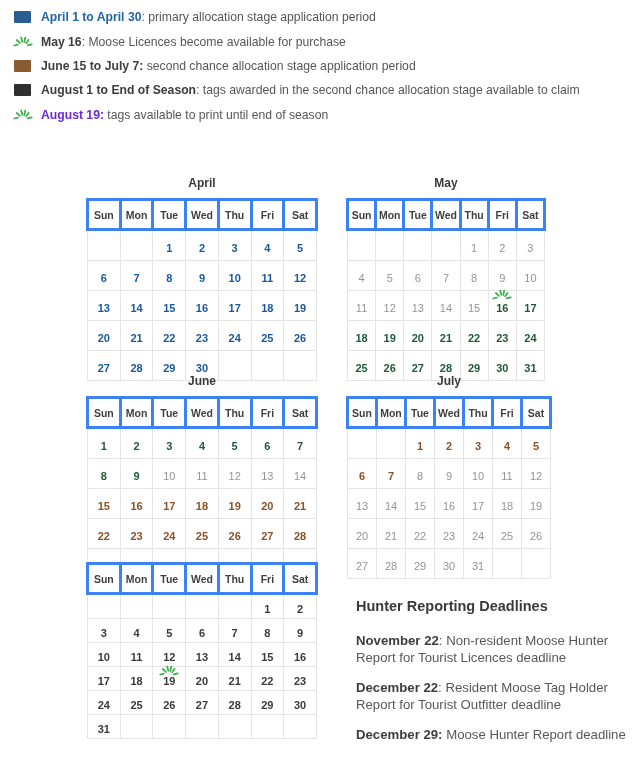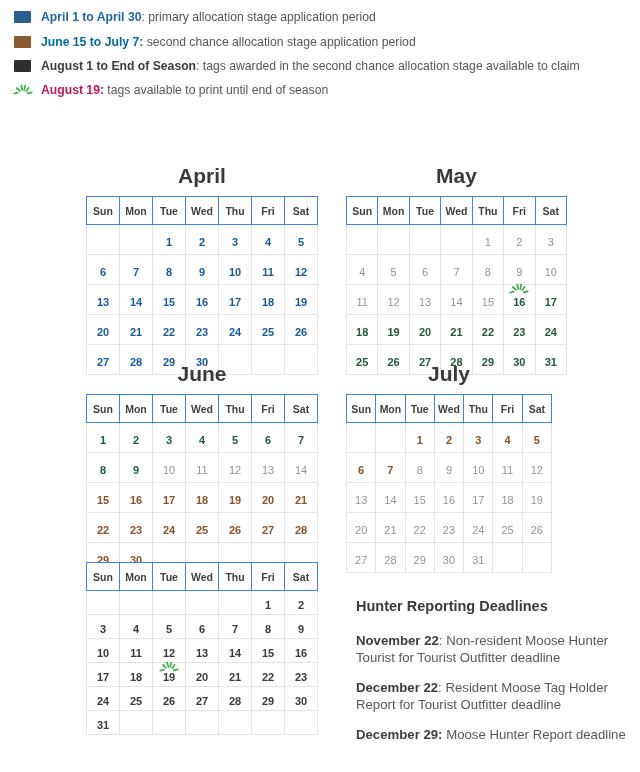--- a/index.html
+++ b/index.html
@@ -11,27 +11,27 @@
   .legend li{display:flex;align-items:center;height:24.4px;white-space:nowrap;}
   .swatch{width:17px;height:12px;border-radius:1px;margin-right:10px;flex:0 0 17px;}
   .burst{display:inline-block;color:var(--grass-green);line-height:0;}
   .legend li .burst{margin-right:8px;margin-left:-1px;flex:0 0 20px;}
   .ltext{font-size:12.2px;color:#565656;}
   .ltext b{font-weight:bold;}
 
   
   .cal{position:absolute;}
   #cal-april{left:86px;top:160px;width:232px;}
-  #cal-may{left:346px;top:160px;width:221px;}
+  #cal-may{left:346px;top:160px;width:200px;}
   #cal-june{left:86px;top:358px;width:232px;}
   #cal-july{left:346px;top:358px;width:206px;}
   #cal-august{left:86px;top:562px;width:232px;}
-  .cal-title{font-size:21px;font-weight:bold;color:#3a3a3a;text-align:center;margin:4px 0 8px;}
+  .cal-title{font-size:12px;font-weight:bold;color:#3a3a3a;text-align:center;margin:16px 0 8px;}
   .cal table{width:100%;border-collapse:collapse;table-layout:fixed;}
-  .cal th{border:1px solid #3b82f6;height:25px;font-size:10.5px;font-weight:bold;color:#3f3f3f;background:#fff;}
+  .cal th{border:3px solid #3b82f6;height:25px;font-size:10.5px;font-weight:bold;color:#3f3f3f;background:#fff;}
   .cal td{border:1px solid #e4e4e4;height:27px;text-align:center;vertical-align:middle;
           position:relative;font-size:11px;background:#fff;}
   .cal.six td{height:21px;}
   .d-plain .dn{color:#949494;font-weight:normal;}
   .d-blue{background:var(--highlight-blue-bg);}  .d-blue .dn{color:var(--highlight-blue-text);font-weight:bold;}
   .d-green{background:var(--highlight-green-bg);}.d-green .dn{color:var(--highlight-green-text);font-weight:bold;}
   .d-tan{background:var(--highlight-tan-bg);}    .d-tan .dn{color:var(--highlight-tan-text);font-weight:bold;}
   .d-gray{background:var(--highlight-gray-bg);}  .d-gray .dn{color:var(--highlight-gray-text);font-weight:bold;}
   .cell-burst{position:absolute;top:-2px;left:50%;transform:translateX(-50%);}
   .cal td .dn{position:relative;top:2px;}
@@ -45,39 +45,52 @@
 </head>
 <body>
 
 <div class="page">
   <ul class="legend">
       <li>
         <span class="swatch" style="background: rgb(42, 94, 147);"></span>
         <span class="ltext"><b style="color: rgb(29, 101, 165);">April 1 to April 30</b><span>: primary allocation stage application period</span></span>
       </li>
       <li>
+        <span class="burst"><svg viewBox="0 0 24 14" width="20" height="12" aria-hidden="true">
+            <g fill="none" stroke="currentColor" stroke-width="2.1" stroke-linecap="round">
+              <path d="M1.5 11.2 L5.8 10.1"></path>
+              <path d="M4.6 4.6 L8.3 8"></path>
+              <path d="M9.8 1.6 L11.2 6.8"></path>
+              <path d="M14.6 1.8 L13.6 7"></path>
+              <path d="M18.8 4.4 L15.8 8.4"></path>
+              <path d="M22.5 9.8 L17.6 11"></path>
+            </g>
+          </svg></span>
+        <span class="ltext"><b style="color: rgb(60, 60, 60);">May 16</b><span>: Moose Licences become available for purchase</span></span>
+      </li>
+      <li>
         <span class="swatch" style="background: rgb(138, 90, 51);"></span>
-        <span class="ltext"><b style="color: #0369a1;">June 15 to July 7:</b><span> second chance allocation stage application period</span></span>
+        <span class="ltext"><b style="color: #404040;">June 15 to July 7:</b><span> second chance allocation stage application period</span></span>
       </li>
       <li>
         <span class="swatch" style="background: rgb(46, 46, 46);"></span>
         <span class="ltext"><b style="color: rgb(60, 60, 60); margin-top: 38px;">August 1 to End of Season</b><span>: tags awarded in the second chance allocation stage available to claim</span></span>
       </li>
       <li>
         <span class="burst"><svg viewBox="0 0 24 14" width="20" height="12" aria-hidden="true">
             <g fill="none" stroke="currentColor" stroke-width="2.1" stroke-linecap="round">
               <path d="M1.5 11.2 L5.8 10.1"></path>
               <path d="M4.6 4.6 L8.3 8"></path>
               <path d="M9.8 1.6 L11.2 6.8"></path>
               <path d="M14.6 1.8 L13.6 7"></path>
               <path d="M18.8 4.4 L15.8 8.4"></path>
               <path d="M22.5 9.8 L17.6 11"></path>
             </g>
           </svg></span>
-        <span class="ltext"><b style="color: #be185d;">August 19:</b><span> tags available to print until end of season</span></span>
+        <span class="ltext"><b style="color: #6d28d9;">August 19:</b><span> tags available to print until end of season</span></span>
       </li>
     </ul>
   <div id="calendar-grid">
       <div class="cal" id="cal-april">
         <div class="cal-title">April</div>
         <table>
           <thead>
             <tr>
               <th>Sun</th>
               <th>Mon</th>
@@ -412,18 +425,18 @@
               <td class="d-empty"></td>
               <td class="d-empty"></td>
             </tr>
           </tbody>
         </table>
       </div>
     </div>
   <div class="deadlines">
     <h3>Hunter Reporting Deadlines</h3>
     <div id="deadlines-list">
-        <p class="deadline-item"><b>November 22</b><span>: Non-resident Moose Hunter Tourist for Tourist Outfitter deadline</span></p>
+        <p class="deadline-item"><b>November 22</b><span>: Non-resident Moose Hunter Report for Tourist Licences deadline</span></p>
         <p class="deadline-item"><b>December 22</b><span>: Resident Moose Tag Holder Report for Tourist Outfitter deadline</span></p>
         <p class="deadline-item"><b>December 29:</b><span> Moose Hunter Report deadline</span></p>
       </div>
   </div>
 </div>
 
 </body></html>

